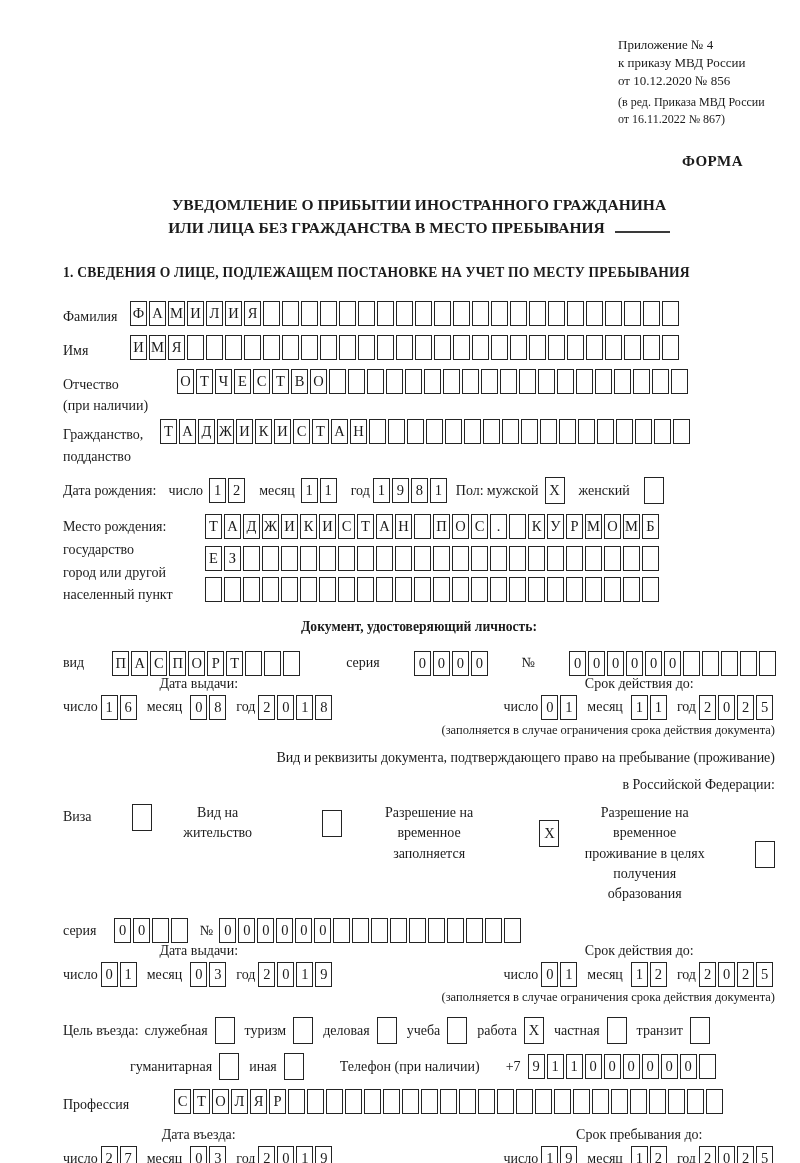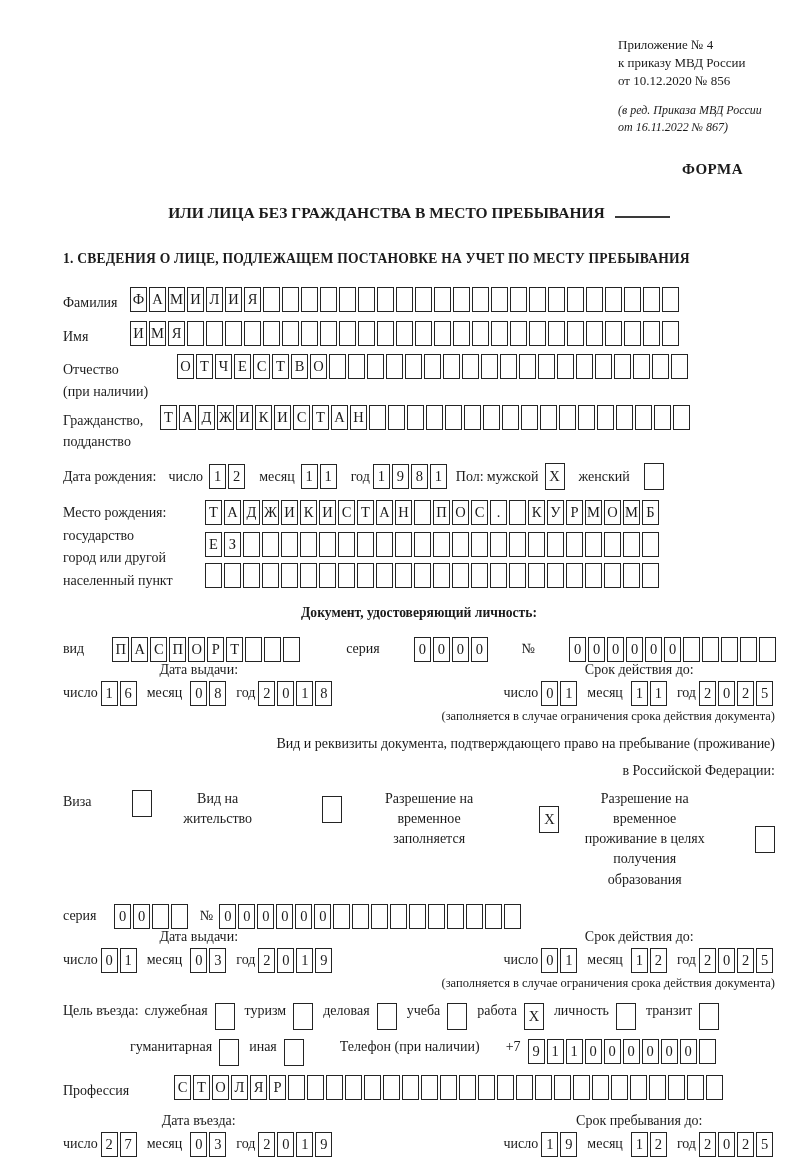--- a/index.html
+++ b/index.html
@@ -8,21 +8,21 @@
     width: 800px; height: 1163px;
     font-family: "Liberation Serif", "DejaVu Serif", serif;
     color: #1b1b1b;
     position: relative;
     overflow: hidden;
   }
   .page { padding: 36px 25px 10px 63px; }
 
   
   .appendix { margin-left: 555px; width: 180px; font-size: 13px; line-height: 1.38; }
-  .appendix-note { margin-top: 12px; font-size: 12px; line-height: 1.4; font-style: italic; }
+  .appendix-note { margin-top: 4px; font-size: 12px; line-height: 1.4; }
   .forma { text-align: right; padding-right: 32px; font-weight: bold; font-size: 15px; margin-top: 26px; letter-spacing: .5px; }
 
   
   .title { text-align: center; font-weight: bold; font-size: 15.5px; margin-top: 24px; line-height: 1.45; }
   .blank-line { display: inline-block; width: 55px; border-bottom: 2px solid #3a3a3a; margin-left: 10px; }
   .sec1 { font-weight: bold; font-size: 13.6px; margin-top: 26px; letter-spacing: .2px; }
 
   
   .row { display: flex; align-items: flex-start; margin-top: 7px; }
   .lbl { font-size: 14px; padding-top: 5px; line-height: 1.55; flex: 0 0 auto; }
@@ -59,21 +59,21 @@
   .dateline { display: flex; align-items: center; font-size: 14px; }
   .note-right { text-align: right; font-size: 12.5px; margin-top: 3px; width: 712px; }
 
   .plain { font-size: 14px; margin-top: 9px; line-height: 1.5; text-align: right; }
 
   .optrow { display: flex; align-items: flex-start; margin-top: 8px; font-size: 14px; }
   .opt { display: flex; align-items: center; gap: 36px; }
   .opt .optlbl { text-align: center; line-height: 1.45; }
   .opt .chk { margin-left: 9px; margin-top: 1px; }
 
-  .purposerow { display: flex; align-items: flex-start; margin-top: 12px; font-size: 14px; white-space: nowrap; }
+  .purposerow { display: flex; align-items: center; margin-top: 12px; font-size: 14px; white-space: nowrap; }
   .purposerow .chk { margin: 0 10px 0 7px; }
   .purposerow .chk:last-child { margin-right: 0; }
   .purpose2 { margin-left: 67px; margin-top: 9px; }
   .purpose2 .phone-lbl { margin-left: 26px; margin-right: 26px; }
   .purpose2 .pfx { margin-right: 7px; }
 </style>
 </head>
 <body>
 
 <div class="page">
@@ -84,20 +84,21 @@
     <div>от 10.12.2020 № 856</div>
     <div class="appendix-note">
       <div>(в ред. Приказа МВД России</div>
       <div>от 16.11.2022 № 867)</div>
     </div>
   </div>
 
   <div class="forma">ФОРМА</div>
 
   <div class="title">
+    <div>УВЕДОМЛЕНИЕ О ПРИБЫТИИ ИНОСТРАННОГО ГРАЖДАНИНА</div>
     <div>
       <span>ИЛИ ЛИЦА БЕЗ ГРАЖДАНСТВА В МЕСТО ПРЕБЫВАНИЯ</span><span class="blank-line"></span>
     </div>
   </div>
 
   <div class="sec1">1. СВЕДЕНИЯ О ЛИЦЕ, ПОДЛЕЖАЩЕМ ПОСТАНОВКЕ НА УЧЕТ ПО МЕСТУ ПРЕБЫВАНИЯ</div>
 
   <div class="row" style="margin-top:20px;">
     <div class="lbl w67">Фамилия</div>
     <div class="boxes">
@@ -554,21 +555,21 @@
     <span style="margin-left:6px;">служебная</span>
     <span class="chk"></span>
     <span>туризм</span>
     <span class="chk"></span>
     <span>деловая</span>
     <span class="chk"></span>
     <span>учеба</span>
     <span class="chk"></span>
     <span>работа</span>
     <span class="chk">X</span>
-    <span>личность</span>
+    <span>частная</span>
     <span class="chk"></span>
     <span>транзит</span>
     <span class="chk"></span>
   </div>
 
   <div class="purposerow purpose2">
     <span>гуманитарная</span>
     <span class="chk"></span>
     <span>иная</span>
     <span class="chk"></span>

